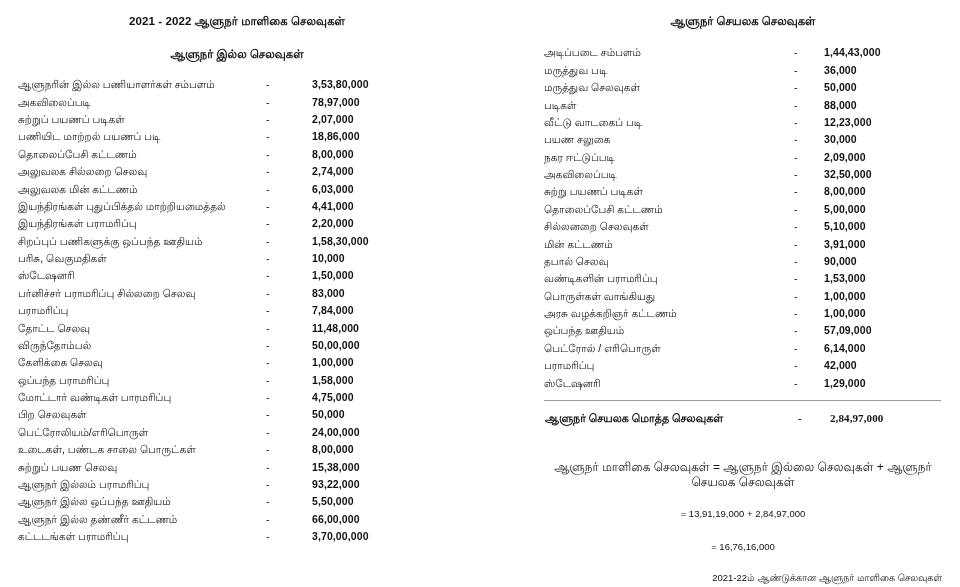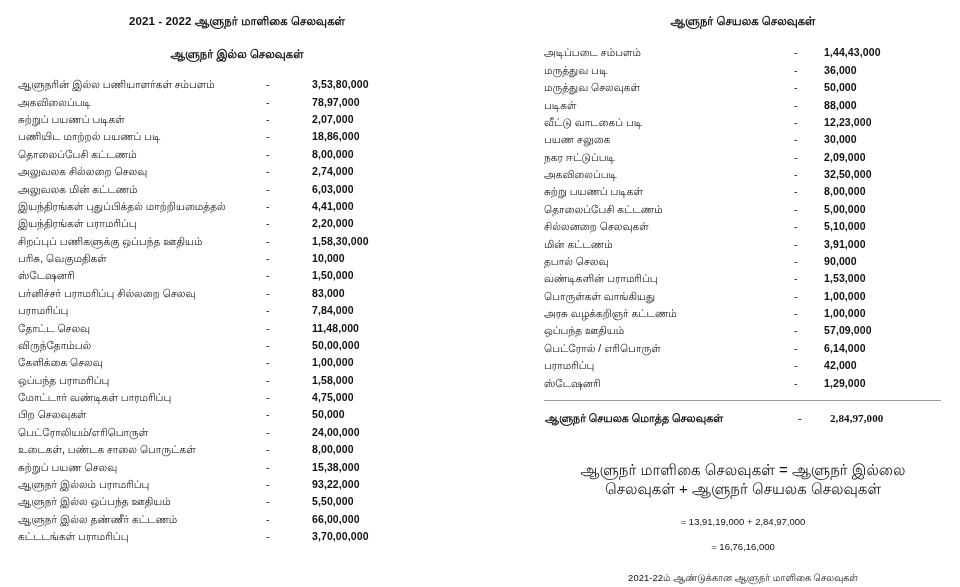--- a/index.html
+++ b/index.html
@@ -100,33 +100,33 @@
   }
   .total-row .c-label { width: 248px; }
   .total-row .c-dash  { width: 46px; }
   .col-right .total-row .c-label { width: 250px; }
   .col-right .total-row .c-dash  { width: 30px; }
 
   
   .summary { margin-top: 34px; }
   .formula-main {
     text-align: center;
-    font-size: 15px;
+    font-size: 12px;
     line-height: 1.3;
     margin: 0;
   }
   .formula-line {
     text-align: center;
     font-size: 9.5px;
     line-height: 1.45;
     margin: 16px 0 0 0;
   }
-  .formula-line.second { margin-top: 12px; }
+  .formula-line.second { margin-top: 20px; }
   .formula-caption {
-    text-align: center;
+    text-align: right;
     font-size: 9.5px;
     margin: 18px 0 0 0;
     line-height: 1.3;
   }
   .grand-amount {
     text-align: center;
     font-size: 21px;
     font-weight: bold;
     margin: 16px 0 0 0;
     line-height: 1.2;

